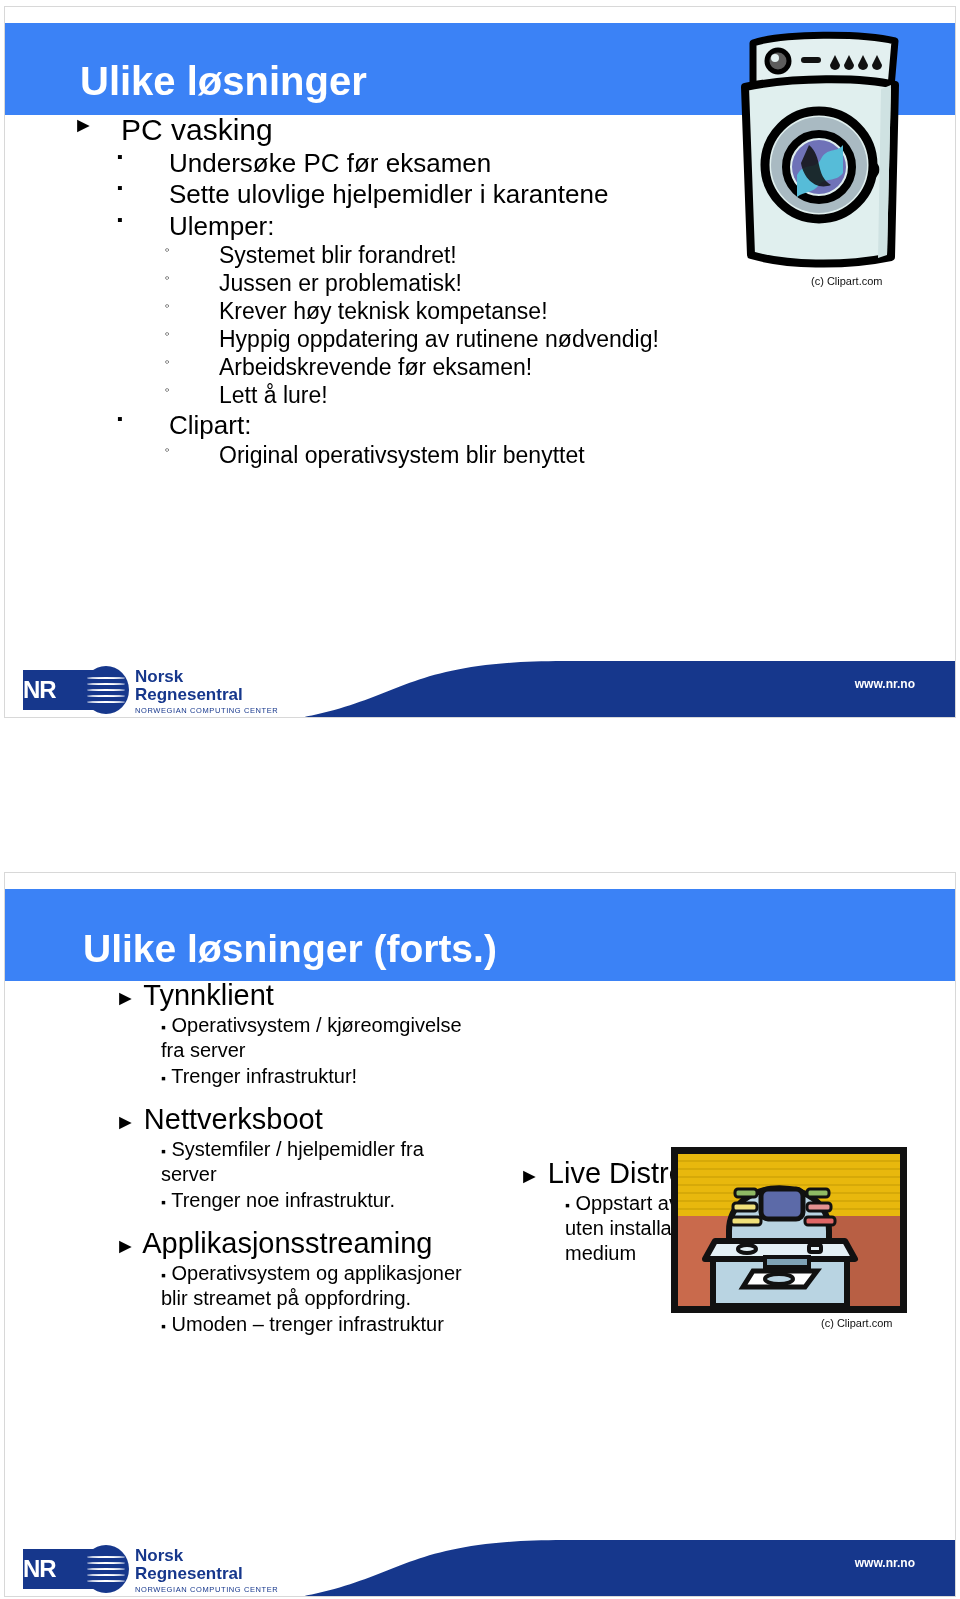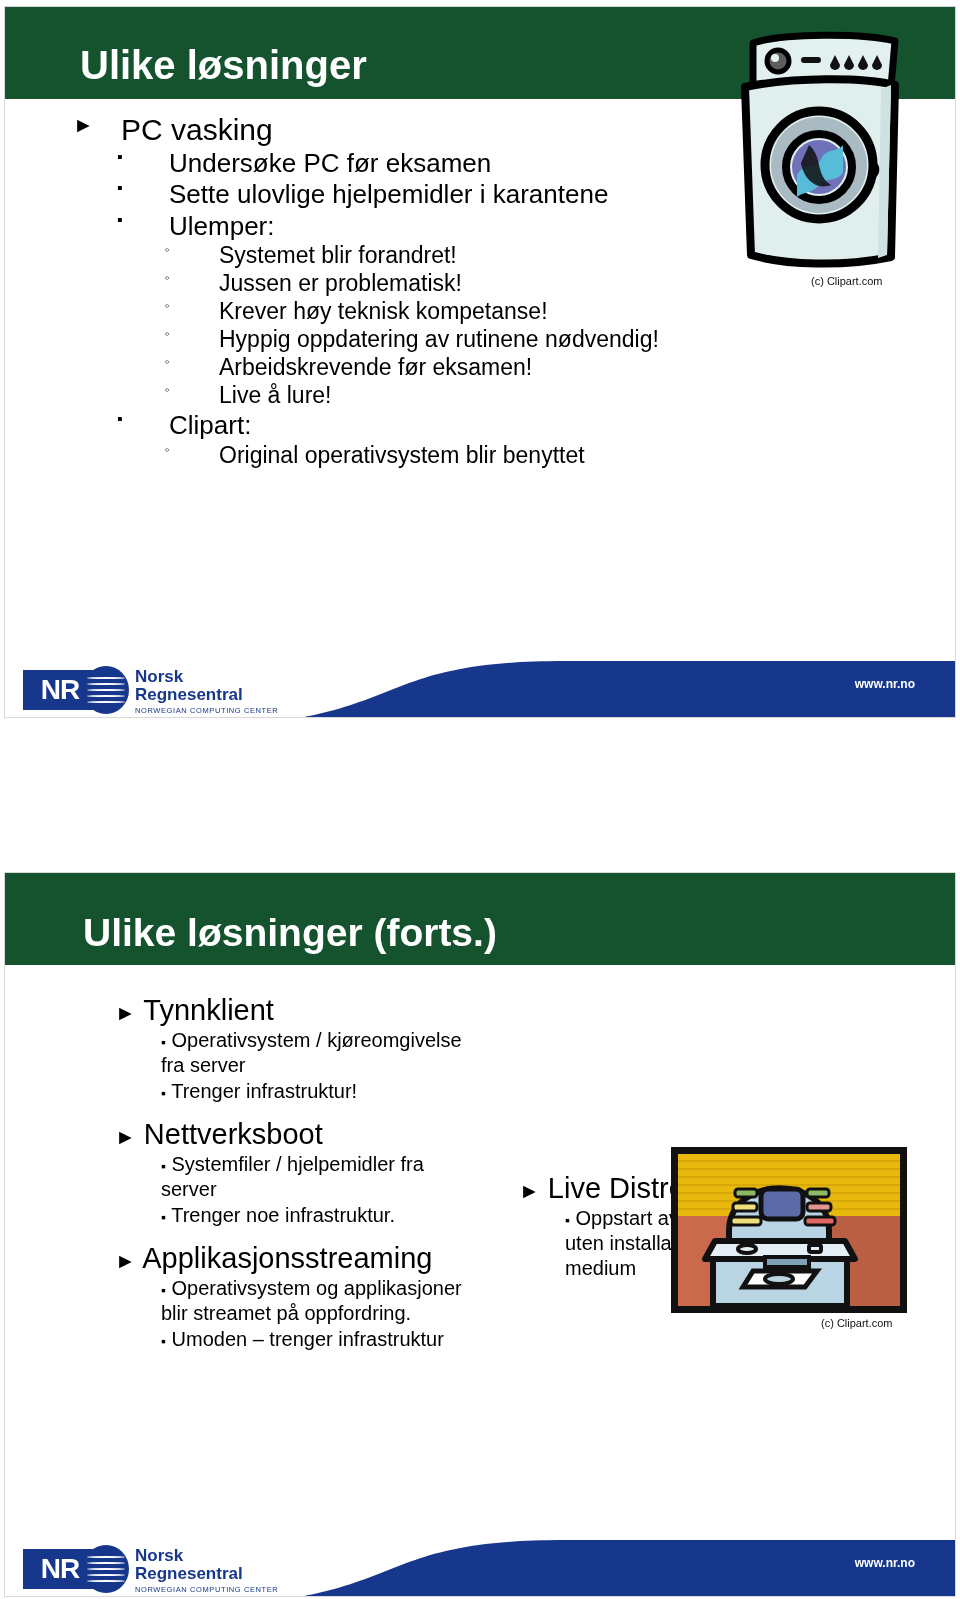--- a/index.html
+++ b/index.html
@@ -18,22 +18,22 @@
     background:#ffffff;
     border:1px solid #d8d8d8;
     box-sizing:border-box;
     overflow:hidden;
   }
   #slide-1{top:6px;height:712px;}
   #slide-2{top:872px;height:725px;}
 
   
   .title-bar{
-    position:absolute;left:0;top:0;width:100%;height:92px;
-    background:#14532d;
+    position:absolute;left:0;top:16px;width:100%;height:92px;
+    background:#3b82f6;
   }
   #slide-2 .title-bar{height:92px;}
   .title-text{
     position:absolute;left:75px;bottom:14px;
     color:#ffffff;
     font-size:40px;
     font-weight:bold;
     letter-spacing:0px;
     white-space:nowrap;
     line-height:1;
@@ -67,21 +67,21 @@
   .l3 > .bullet{font-size:13px;top:3px;left:10px;}
 
   
   #s1-list{padding-left:68px;padding-top:14px;padding-right:14px;}
   #s1-list .l1{font-size:30px;}
   #s1-list .l2{font-size:26px;margin-left:44px;}
   #s1-list .l3{font-size:23px;margin-left:92px;}
 
   
   .cols{position:relative;width:100%;height:100%;}
-  .col{position:absolute;top:15px;}
+  .col{position:absolute;top:0;}
   #s2-left{left:62px;width:400px;}
   #s2-right{left:466px;width:420px;}
   .col .l1{font-size:29px;margin-top:14px;}
   .col .l2{font-size:20px;line-height:1.25;margin-left:42px;}
   .col .l2 > .bullet{font-size:14px;top:2px;}
   #s2-left .blk, #s2-right .blk{margin-bottom:6px;}
 
   
   .footer{
     position:absolute;left:0;bottom:0;width:100%;height:56px;
@@ -95,22 +95,22 @@
     color:#ffffff;font-size:12px;font-weight:bold;
     letter-spacing:0px;
   }
   
   .nrlogo{position:absolute;left:18px;top:5px;width:330px;height:48px;}
   .nr-box{
     position:absolute;left:0;top:4px;width:74px;height:40px;
     background:#16378C;
   }
   .nr-box span{
-    display:block;color:#fff;font-size:28px;font-weight:bold;
-    line-height:40px;text-align:center;letter-spacing:-1px;
+    display:block;color:#fff;font-size:24px;font-weight:bold;
+    line-height:40px;letter-spacing:-1px;
     font-family:"Liberation Sans", sans-serif;
   }
   .nr-oval{
     position:absolute;left:60px;top:0px;width:46px;height:48px;
     border-radius:50%;
     background:#16378C;
     overflow:hidden;
   }
   .nr-oval .wave{
     position:absolute;left:4px;width:38px;height:2px;background:#ffffff;
@@ -225,21 +225,21 @@
           <span class="txt">Hyppig oppdatering av rutinene nødvendig!</span>
         </li>
 
         <li class="b l3">
           <span class="bullet">◦</span>
           <span class="txt">Arbeidskrevende før eksamen!</span>
         </li>
 
         <li class="b l3">
           <span class="bullet">◦</span>
-          <span class="txt">Live å lure!</span>
+          <span class="txt">Lett å lure!</span>
         </li>
 
         <li class="b l2">
           <span class="bullet">▪</span>
           <span class="txt">Clipart:</span>
         </li>
 
         <li class="b l3">
           <span class="bullet">◦</span>
           <span class="txt">Original operativsystem blir benyttet</span>

